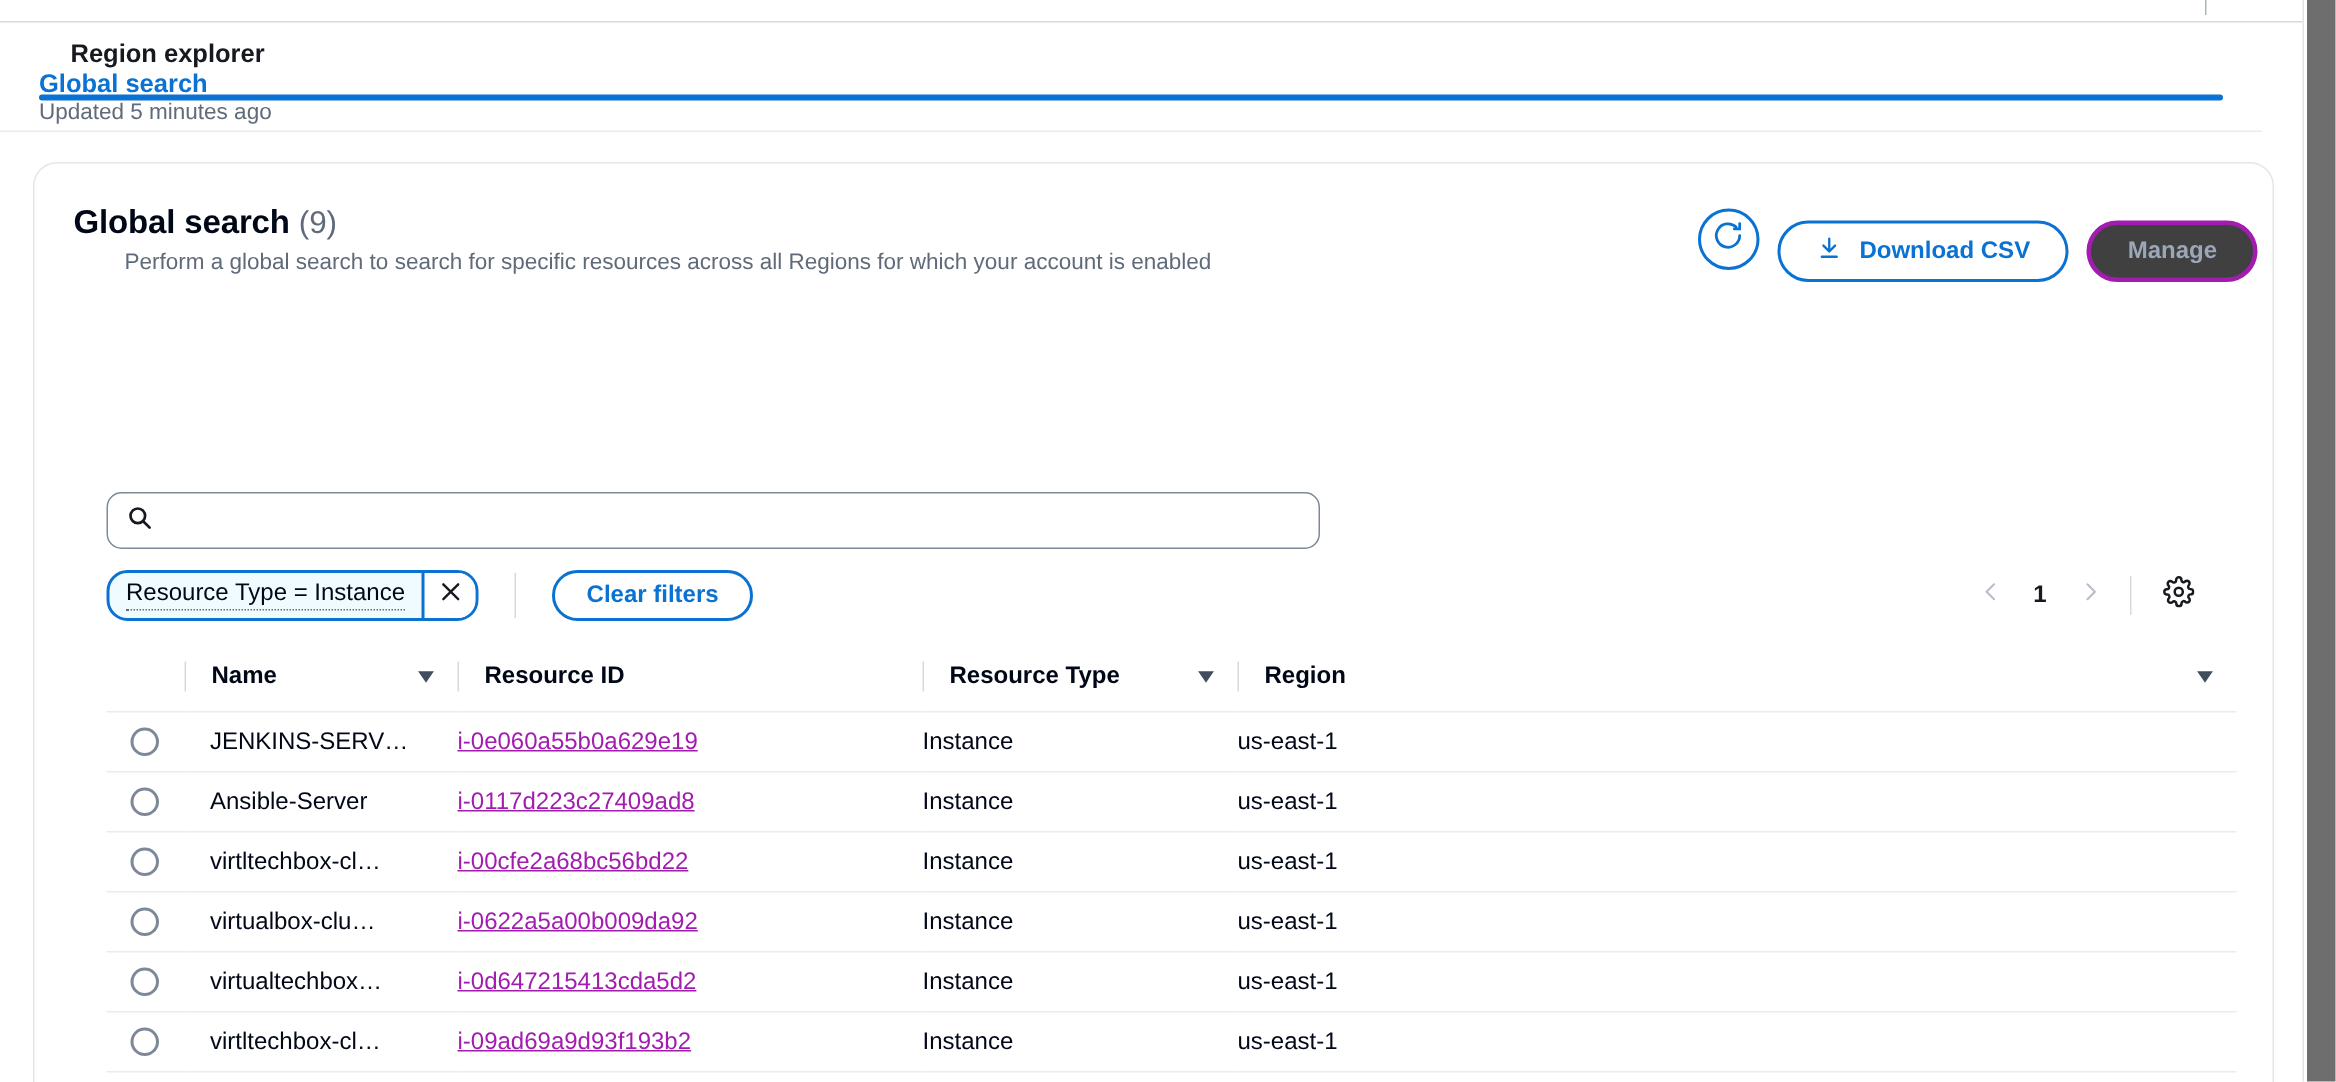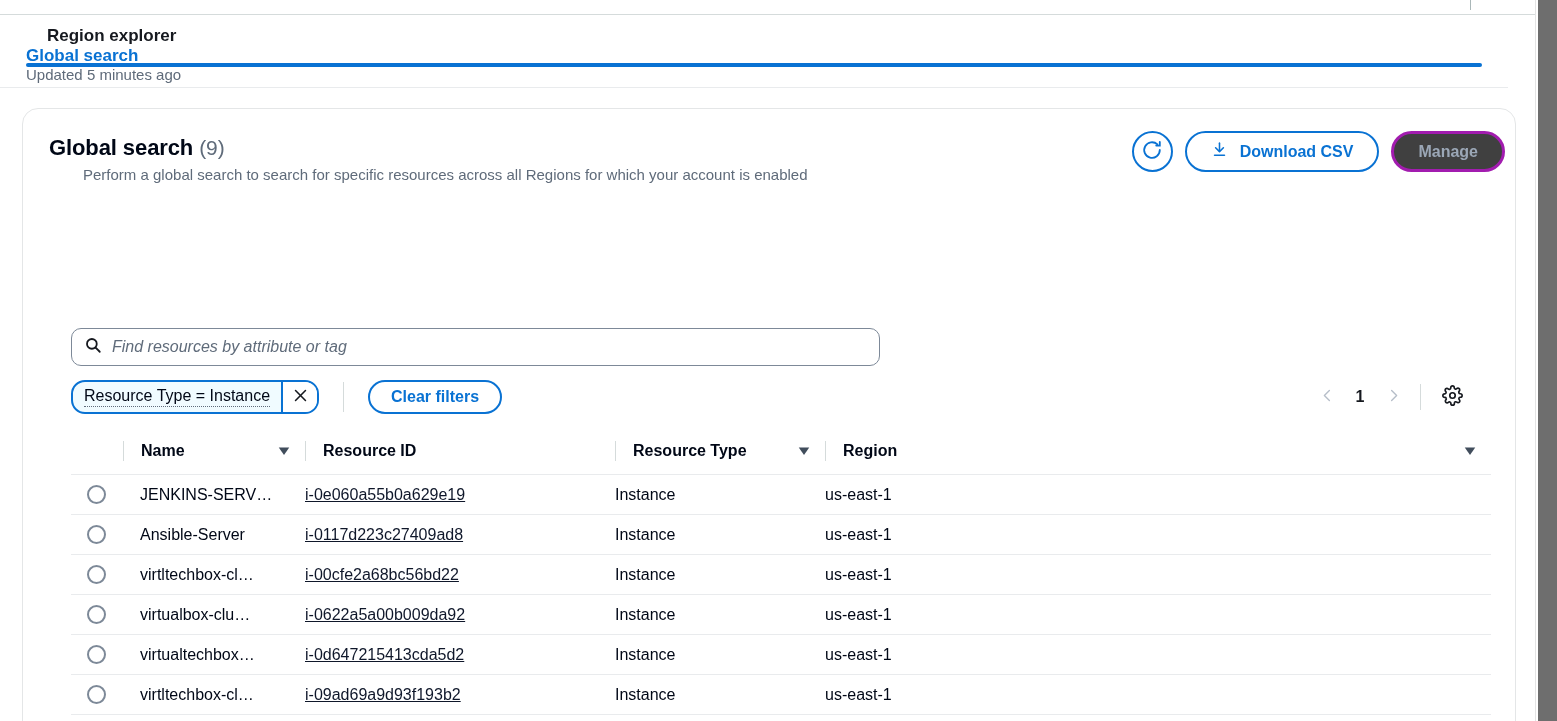--- a/index.html
+++ b/index.html
@@ -147,20 +147,21 @@
     border-radius: 21px;
     display: flex;
     align-items: center;
     justify-content: center;
     gap: 12px;
     padding: 0 24px;
     font-size: 16px;
     font-weight: bold;
     cursor: pointer;
     white-space: nowrap;
+    margin-top: 16px;
   }
   .btn-outline {
     border: 2px solid #0972d3;
     color: #0972d3;
     background: #fff;
   }
   .btn-disabled {
     background: #404040;
     color: #9ba7b6;
     border: 3px solid #a21caf;
@@ -334,21 +335,21 @@
   td.cell-name { padding-left: 17px; }
   .radio {
     width: 19px; height: 19px;
     border: 2px solid #7d8998;
     border-radius: 50%;
     margin-left: 16px;
     cursor: pointer;
     background: #fff;
   }
   .rid-link {
-    color: #0f172a;
+    color: #a21caf;
     text-decoration: underline;
     cursor: pointer;
   }
   .truncate {
     display: inline-block;
     max-width: 160px;
     overflow: hidden;
     text-overflow: ellipsis;
     vertical-align: bottom;
   }
@@ -409,21 +410,20 @@
   </div>
 
   <div class="search-row">
     <div class="search-box">
       <span>
         <svg width="18" height="18" viewBox="0 0 24 24" fill="none" stroke="#16191f" stroke-width="2.4" stroke-linecap="round">
           <circle cx="10.5" cy="10.5" r="6.5"></circle>
           <line x1="15.5" y1="15.5" x2="21" y2="21"></line>
         </svg>
       </span>
-      <input type="text" value="" placeholder="Find resources by attribute or tag" style="">
     </div>
   </div>
 
   <div class="filter-row">
     <div class="chip">
       <div class="chip-label">
         <span>Resource Type = Instance</span>
       </div>
       <div class="chip-x">
         <span>

